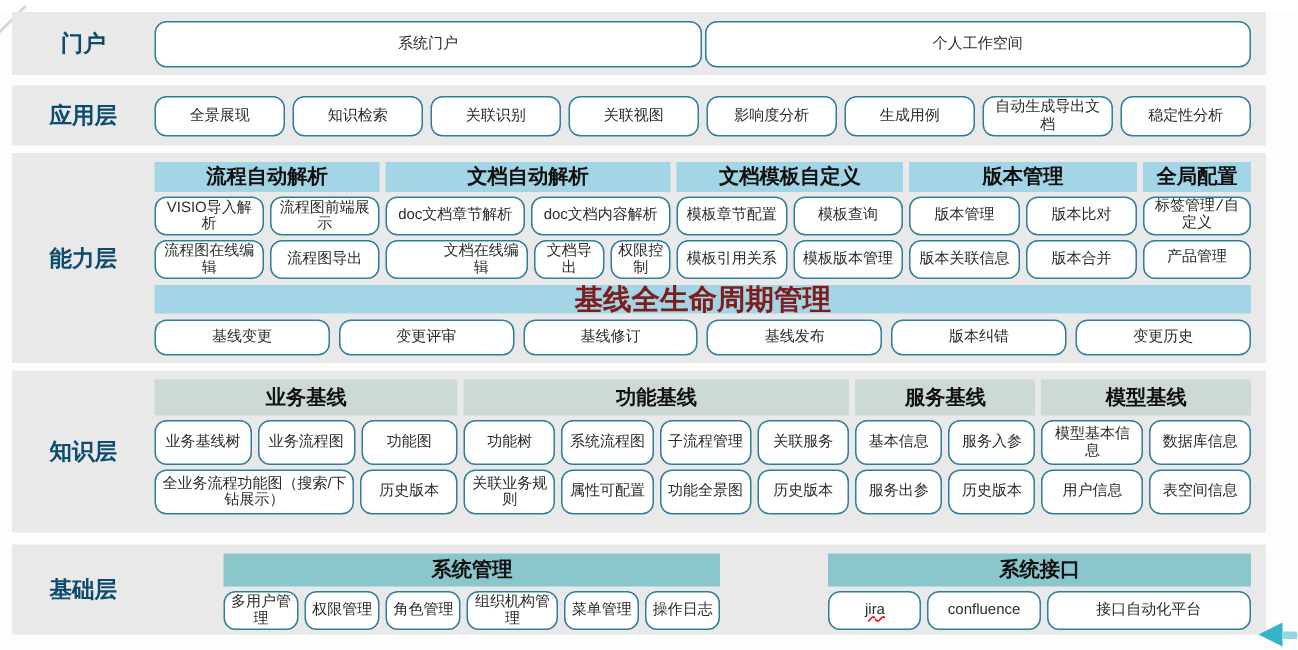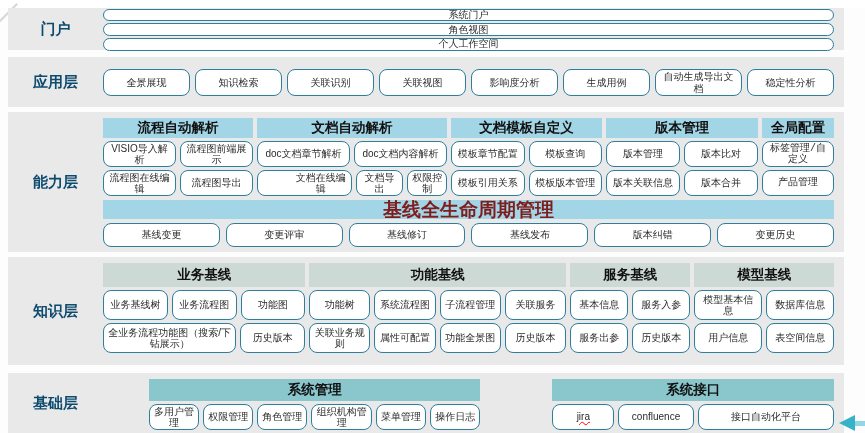--- a/index.html
+++ b/index.html
@@ -14,40 +14,40 @@
   
   .band{
     position:relative;
     display:flex;
     margin-left:8px;
     width:836px;
     background:var(--layer-band-bg,#e9e9e9);
     box-sizing:border-box;
   }
   .band.portal{margin-top:8px;height:42px;}
-  .band.application{margin-top:7px;height:50px;}
+  .band.application{margin-top:7px;height:40px;}
   .band.capability{margin-top:5px;height:140px;}
   .band.knowledge{margin-top:5px;height:108px;}
   .band.foundation{margin-top:8px;height:60px;gap:46px;}
 
   .band-label{
     width:95px;flex:0 0 95px;
     display:flex;align-items:center;justify-content:center;
     font-weight:bold;font-size:15px;color:#0c4a6e;
   }
   .band-content{
     flex:1;display:flex;flex-direction:column;
     box-sizing:border-box;
     padding:6px 10px 5px 0;
   }
   .band.portal .band-content,.band.application .band-content{justify-content:center;}
 
   
   .row{display:flex;gap:4px;}
-  .portal-row{height:42px;gap:2px;flex-direction:column;}
+  .portal-row{height:42px;gap:2px;}
   .app-row{height:27px;gap:5px;}
   .banner-row{height:24px;gap:6px;}
   .btn{
     flex:1;
     background:#ffffff;
     border:1.5px solid var(--button-border,#2e7e9c);
     border-radius:8px;
     display:flex;align-items:center;justify-content:center;
     font-size:10px;color:#2b2b2b;
     text-align:center;line-height:1.15;
@@ -131,23 +131,20 @@
   <div class="corner-curl"></div>
 
   <div class="band portal">
     <div class="band-label">门户</div>
     <div class="band-content">
       <div class="row portal-row">
           <div class="btn">
             <span>系统门户</span>
           </div>
           <div class="btn">
-            <span>角色视图</span>
-          </div>
-          <div class="btn">
             <span>个人工作空间</span>
           </div>
         </div>
     </div>
   </div>
 
   <div class="band application">
     <div class="band-label">应用层</div>
     <div class="band-content">
       <div class="row app-row">

